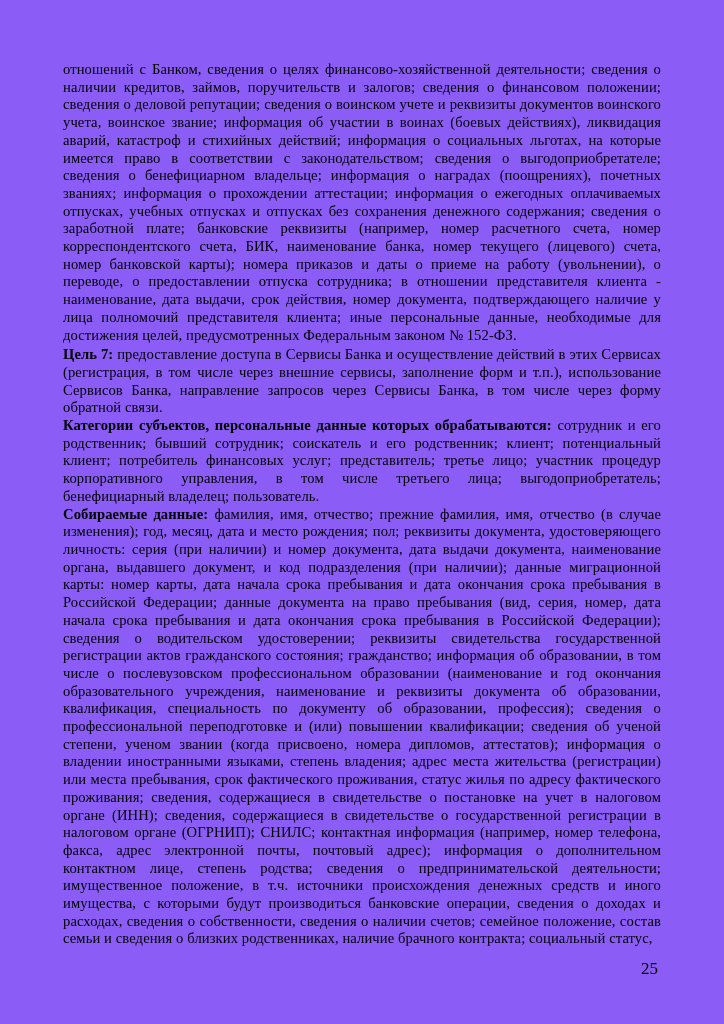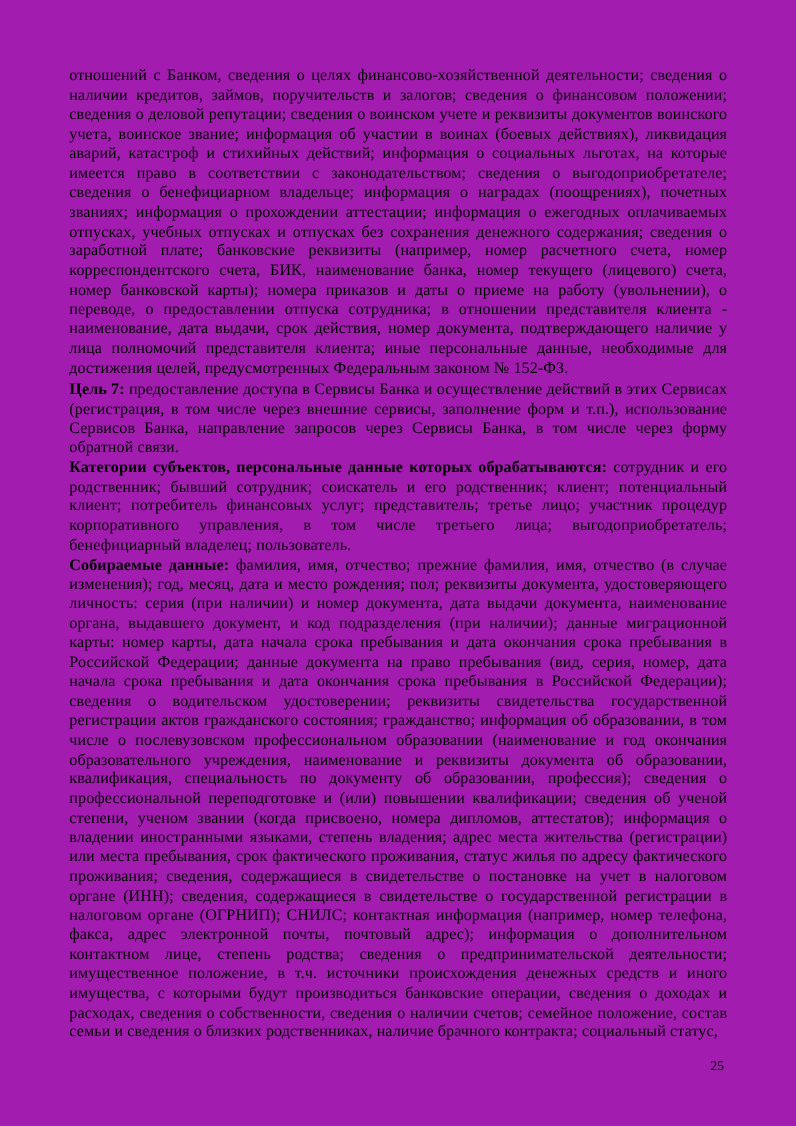--- a/index.html
+++ b/index.html
@@ -4,21 +4,21 @@
 <style>
   html, body {
     margin: 0;
     padding: 0;
     background: #ffffff;
   }
   .page {
     position: relative;
     width: 724px;
     height: 1024px;
-    background: #a21caf;
+    background: #8b5cf6;
     overflow: hidden;
     font-family: "Liberation Serif", "DejaVu Serif", serif;
     color: #000000;
   }
   .content {
     position: absolute;
     left: 63px;
     top: 61px;
     width: 598px;
     font-size: 14.6px;
@@ -33,21 +33,21 @@
   .para.gap-above {
     margin-top: 2px;
   }
   .para b {
     font-weight: bold;
   }
   .page-number {
     position: absolute;
     right: 66px;
     top: 961px;
-    font-size: 12px;
+    font-size: 17px;
     line-height: 16px;
     color: #000000;
   }
 </style>
 </head>
 <body>
 
 <div class="page">
   <div class="content">
 

